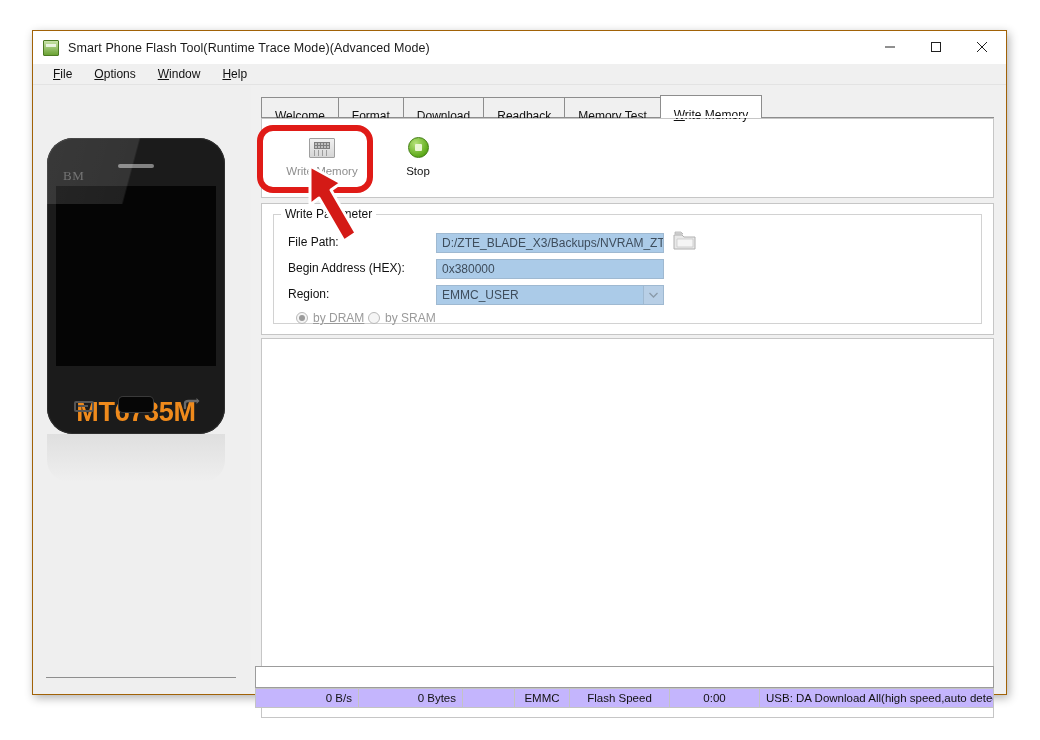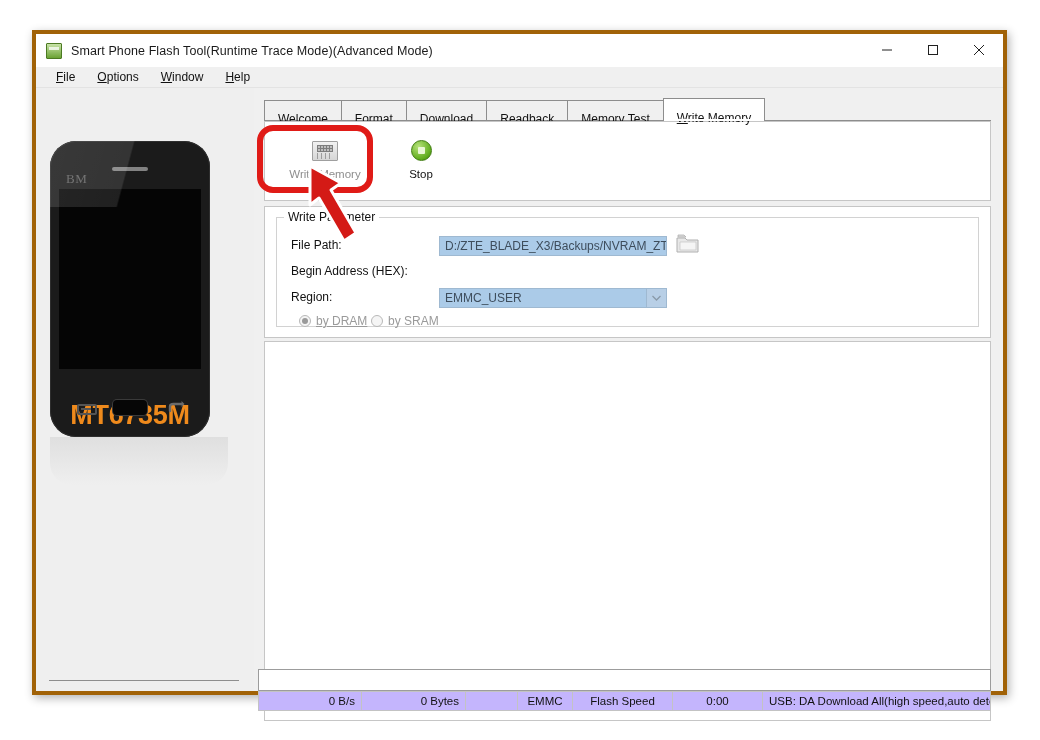--- a/index.html
+++ b/index.html
@@ -9,21 +9,21 @@
     font-family: "Liberation Sans", sans-serif;
     overflow: hidden;
   }
 
   
   #app-window {
     position: absolute;
     left: 32px; top: 30px;
     width: 975px; height: 665px;
     background: #f0f0f0;
-    border: 4px solid #a16207;
+    border: 1px solid #a16207;
     box-shadow: 2px 3px 9px rgba(0,0,0,0.30);
   }
 
   
   #titlebar {
     position: relative;
     height: 33px;
     background: #ffffff;
     display: flex; align-items: center;
   }
@@ -71,21 +71,21 @@
   }
 
   
   #device-panel {
     position: absolute; left: 0; top: 0; width: 218px; bottom: 0;
     background: #efefef;
     overflow: hidden;
   }
   #phone {
     position: absolute; left: 14px; top: 53px;
-    width: 160px; height: 296px;
+    width: 178px; height: 296px;
     background: #1b1b1b;
     border-radius: 26px;
     box-shadow: inset 0 0 0 1px #2e2e2e;
   }
   #phone-gloss {
     position: absolute; left: 0; top: 0; width: 100%; height: 66px;
     border-radius: 26px 26px 0 0;
     background: linear-gradient(105deg, rgba(255,255,255,0.13) 0%, rgba(255,255,255,0.11) 47%, rgba(255,255,255,0.0) 48%);
     pointer-events: none;
   }
@@ -401,20 +401,21 @@
               <svg width="24" height="21" viewBox="0 0 24 21">
                 <path d="M1 5 L1 19 L22 19 L22 7 L11 7 L9 5 Z" fill="#e8e8e8" stroke="#b0b0b0" stroke-width="1"></path>
                 <path d="M2 2 L8 2 L10 4 L2 4 Z" fill="#dcdcdc" stroke="#b0b0b0" stroke-width="0.8"></path>
                 <path d="M4 9 L20 9 L20 17 L4 17 Z" fill="#f5f5f5" stroke="#c4c4c4" stroke-width="0.7"></path>
               </svg>
             </div>
           </div>
 
           <div class="prow" id="prow-addr">
             <div class="plabel">Begin Address (HEX):</div>
+            <div class="pfield">0x380000</div>
           </div>
 
           <div class="prow" id="prow-region">
             <div class="plabel">Region:</div>
             <div class="pfield" id="field-region">
               <span>EMMC_USER</span>
               <span id="region-arrow">
                 <svg width="9" height="6" viewBox="0 0 9 6">
                     <path d="M0.5 1 L4.5 5 L8.5 1" fill="none" stroke="#8a9aa8" stroke-width="1.3"></path>
                   </svg>

